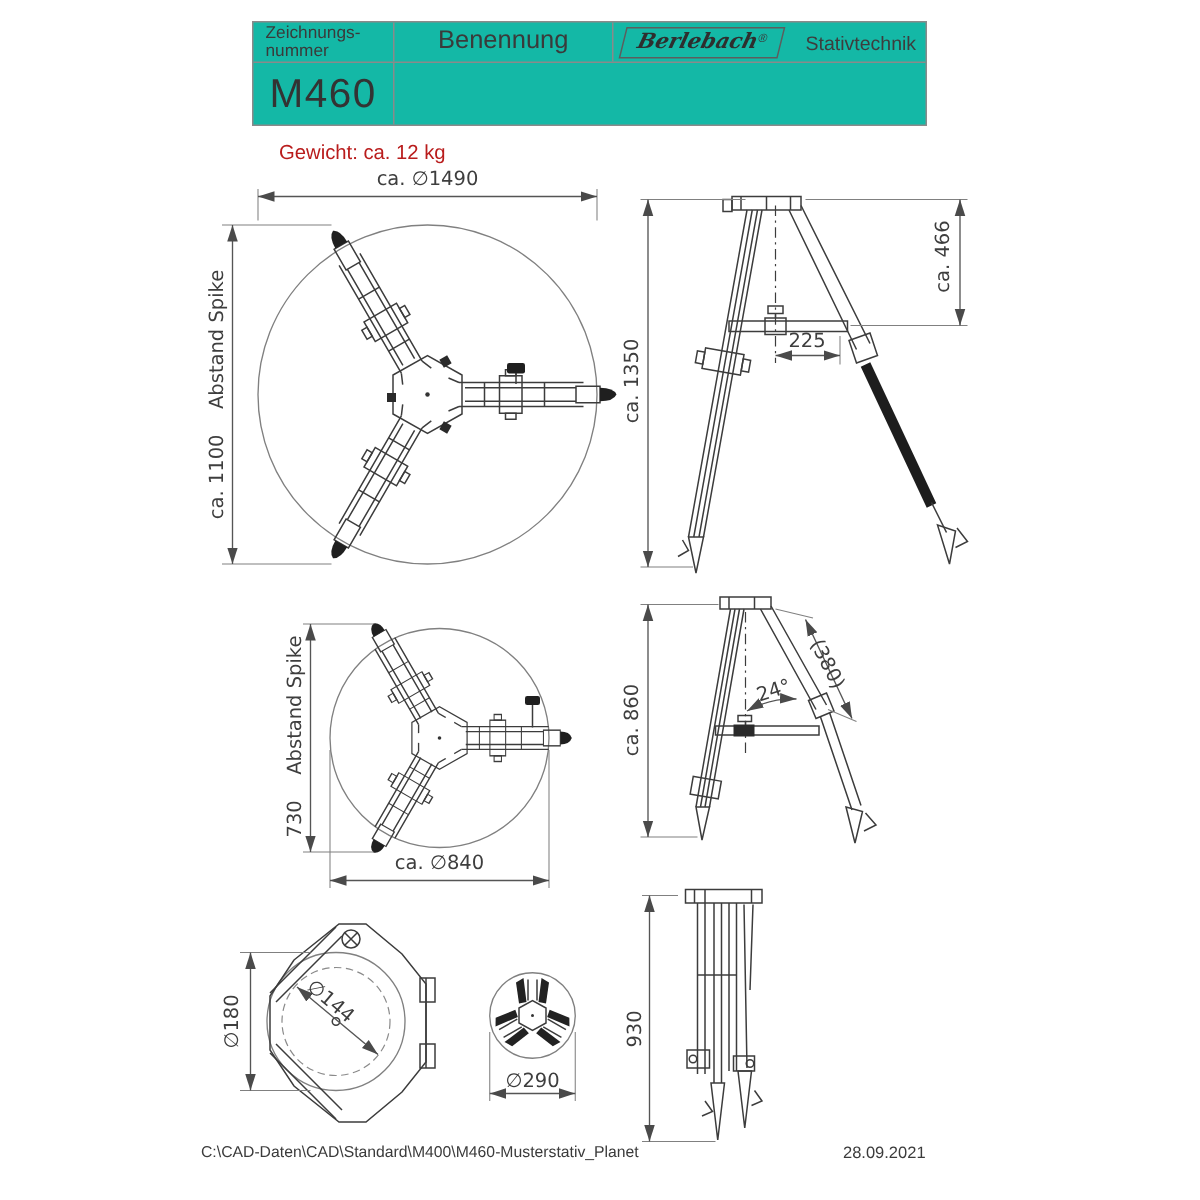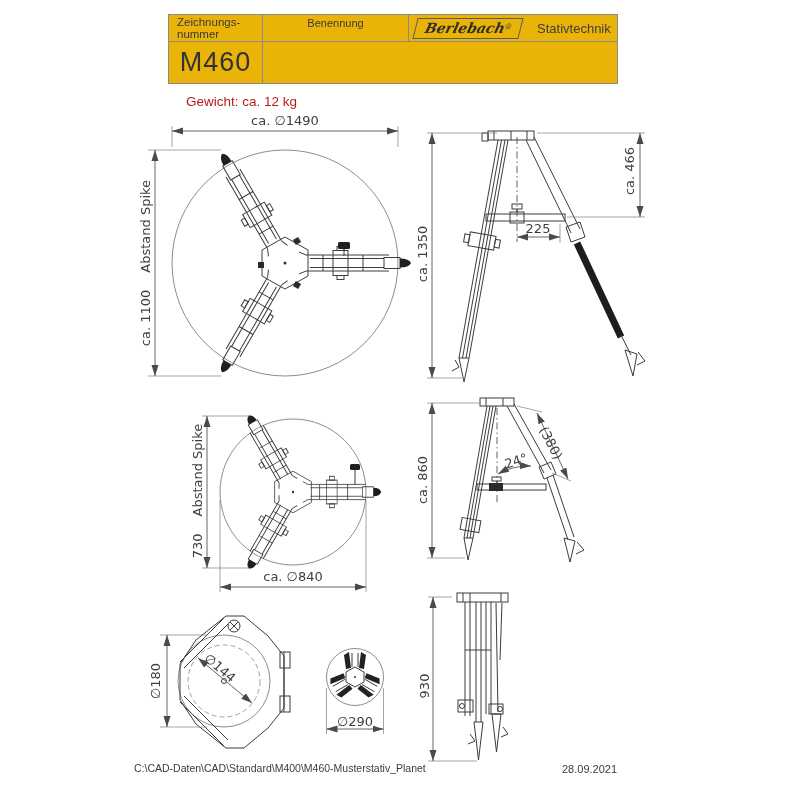--- a/index.html
+++ b/index.html
@@ -1,25 +1,25 @@
 <!DOCTYPE html>
 <html><head>
 <meta charset="utf-8">
 <style>
   html,body{margin:0;padding:0;background:#fff;}
   .sheet{position:relative;width:800px;height:800px;background:#ffffff;overflow:hidden;
          font-family:"Liberation Sans",sans-serif;color:#3a3a3a;}
   
-  .titleblock{position:absolute;left:168px;top:14px;width:448px;border:1px solid #8a8a8a;background:#eab308;}
+  .titleblock{position:absolute;left:168px;top:14px;width:448px;border:1px solid #8a8a8a;background:#14b8a6;}
   .tb-row{display:flex;}
   .tb-r1{height:26px;border-bottom:1px solid #8a8a8a;}
   .tb-r2{height:41px;}
   .tb-c{box-sizing:border-box;display:flex;align-items:center;}
   .tb-c1{width:94px;border-right:1px solid #8a8a8a;padding-left:8px;font-size:11.5px;line-height:12px;white-space:pre-line;}
-  .tb-c2{width:146px;border-right:1px solid #8a8a8a;justify-content:center;font-size:11px;align-items:flex-start;padding-top:2px;text-align:center;}
+  .tb-c2{width:146px;border-right:1px solid #8a8a8a;justify-content:center;font-size:17px;align-items:flex-start;padding-top:2px;text-align:center;}
   .tb-c3{flex:1;justify-content:center;}
   .tb-m{width:94px;border-right:1px solid #8a8a8a;justify-content:center;font-size:27px;letter-spacing:1px;color:#333;}
   .tb-title{flex:1;padding:2px 8px 2px 10px;font-size:15px;line-height:1.32;color:#333;}
   .logo{display:inline-block;border:1.5px solid #5d5d5d;padding:0 9px 1px 9px;transform:skewX(-14deg);position:relative;}
   .logo-name{display:inline-block;font-family:"DejaVu Serif",serif;font-style:italic;font-weight:bold;font-size:14px;color:#2e2e2e;}
   .logo-reg{font-size:8px;position:relative;top:-4px;}
   .tagline{font-size:13px;color:#3d3d3d;margin-left:16px;}
   
   .note{position:absolute;font-size:13.5px;color:#b91c1c;}
   .footer-txt{position:absolute;font-size:10.5px;color:#3b3b3b;white-space:nowrap;}

